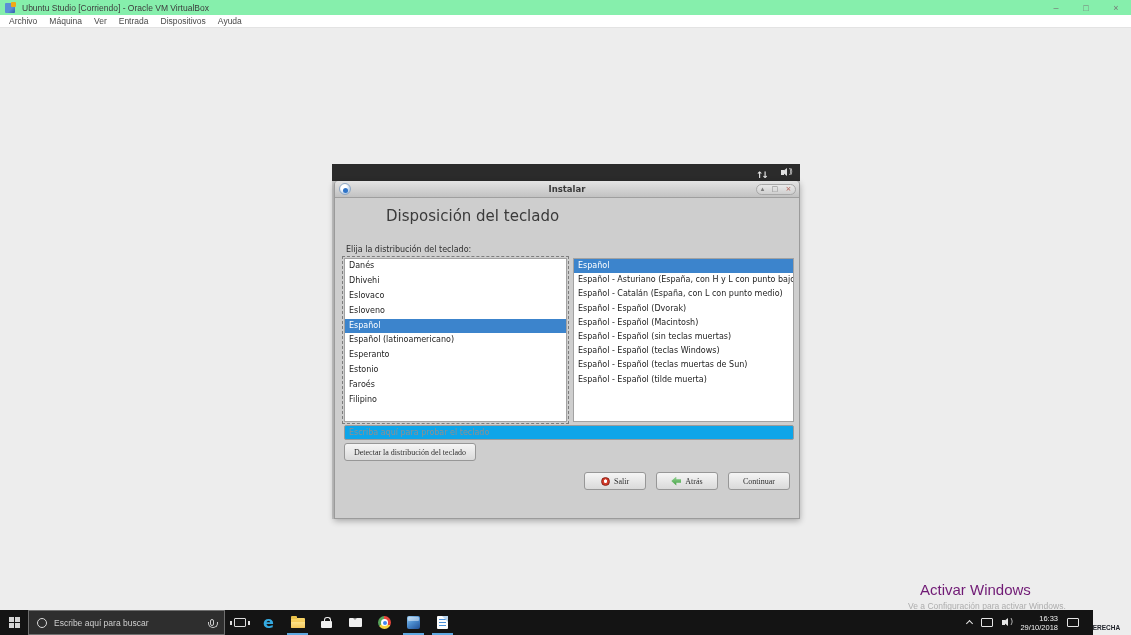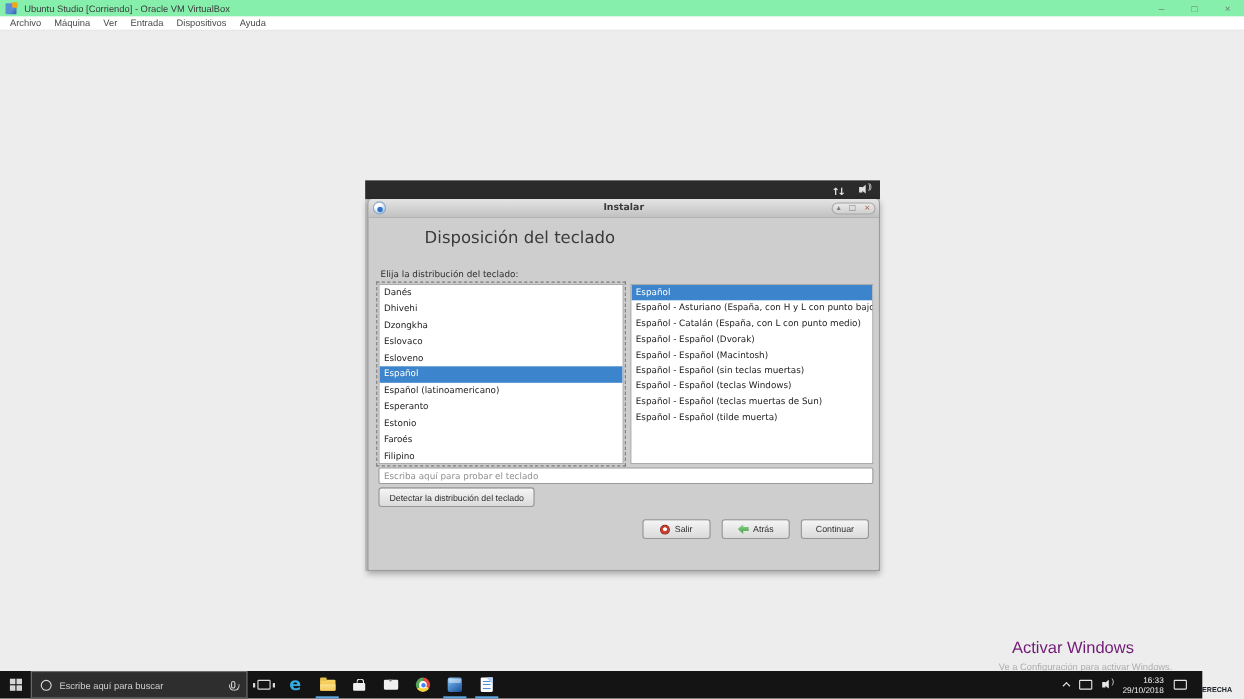--- a/index.html
+++ b/index.html
@@ -60,27 +60,27 @@
 
   .listbox { position:absolute; top:77px; height:164px; background:#ffffff;
     border:1px solid #a2a2a2; overflow:hidden; font-size:8px; color:#1c1c1c; }
   .list-left { left:9px; width:223px; outline:1px dashed #7d7d7d; outline-offset:1px; }
   .list-right { left:238px; width:221px; }
   .listbox .row { height:14.9px; line-height:14.9px; padding-left:4px; white-space:nowrap; }
   .list-right .row { height:14.2px; line-height:14.2px; }
   .listbox .row.sel { background:#3c84cc; color:#ffffff; }
 
   .test-input { position:absolute; left:9px; top:244px; width:450px; height:15px;
-    border:1px solid #9b9b9b; border-radius:2px; background:#ffffff; font-size:8px;
+    border:1px solid #9b9b9b; border-radius:2px; background:#0ea5e9; font-size:8px;
     font-family:"DejaVu Sans",sans-serif; color:#222; padding:0 4px; }
   .test-input::placeholder { color:#8f8f8f; }
 
   .gtk-btn { background:linear-gradient(#f5f5f5,#dadada); border:1px solid #979797;
     border-radius:3px; font-size:8px; color:#2e2e2e; display:flex; align-items:center;
-    justify-content:center; gap:4px; font-family:Liberation Sans, sans-serif; }
+    justify-content:center; gap:4px; font-family:Liberation Serif, serif; }
   .detect-btn { position:absolute; left:9px; top:262px; height:18px; padding:0 9px; }
   .btn-quit { position:absolute; left:249px; top:291px; width:62px; height:18px; }
   .btn-back { position:absolute; left:321px; top:291px; width:62px; height:18px; }
   .btn-continue { position:absolute; left:393px; top:291px; width:62px; height:18px; }
   .quit-ico { width:9px; height:9px; border-radius:50%; border:1px solid #8c1f14;
     background:radial-gradient(circle at 50% 45%, #ffffff 0 1.5px, #d23b2a 2px 100%); }
   .back-ico { width:10px; height:9px;
     clip-path:polygon(0 50%,50% 0,50% 30%,100% 30%,100% 70%,50% 70%,50% 100%);
     background:linear-gradient(#8fd08f,#3f9f3f); }
 
@@ -213,21 +213,20 @@
           <span class="iwc close">×</span>
         </div>
       </div>
 
       <div class="iheading">Disposición del teclado</div>
       <div class="ilabel">Elija la distribución del teclado:</div>
 
       <div class="listbox list-left">
           <div class="row">Danés</div>
           <div class="row">Dhivehi</div>
-          <div class="row">Dzongkha</div>
           <div class="row">Eslovaco</div>
           <div class="row">Esloveno</div>
           <div class="row sel">Español</div>
           <div class="row">Español (latinoamericano)</div>
           <div class="row">Esperanto</div>
           <div class="row">Estonio</div>
           <div class="row">Faroés</div>
           <div class="row">Filipino</div>
         </div>
 

